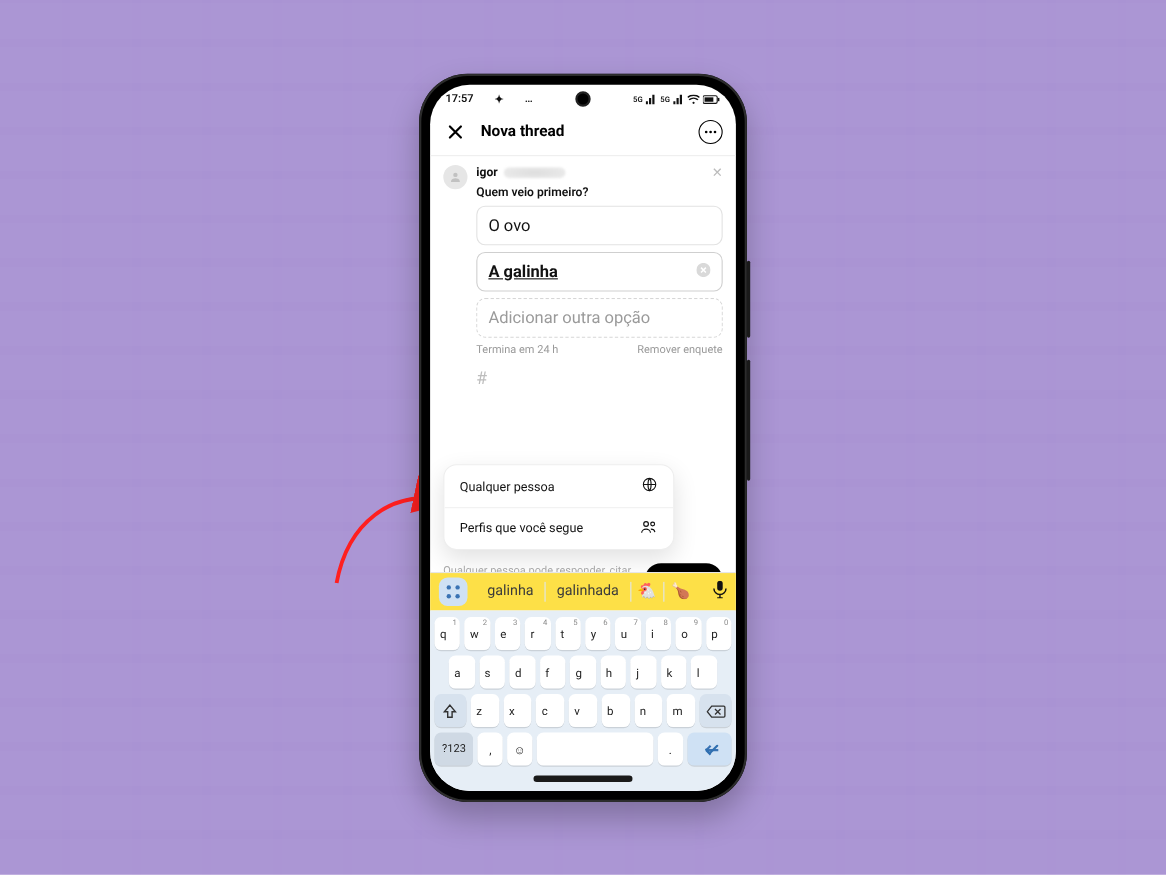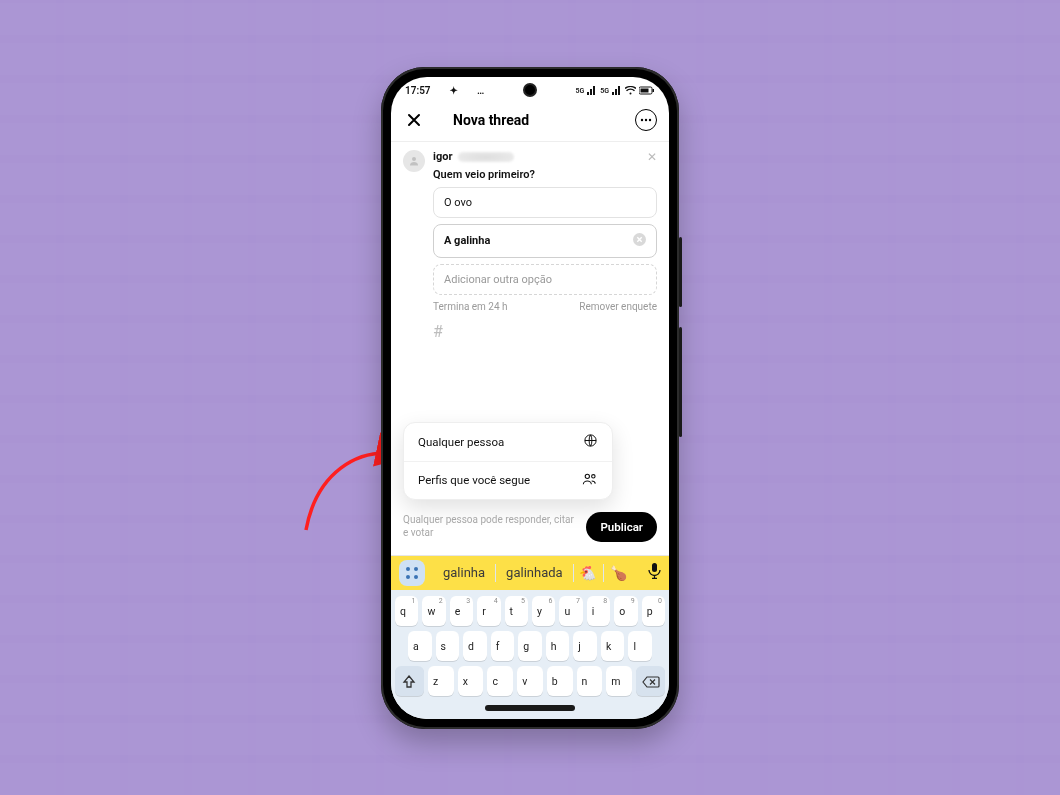--- a/index.html
+++ b/index.html
@@ -47,41 +47,41 @@
     width: 14px; height: 14px; background:#000; border:2px solid #222; border-radius:50%;
     z-index: 50;
   }
   .statusbar {
     height: 26px; display:flex; align-items:center; justify-content:space-between;
     padding: 2px 14px 0; font-size: 10px; font-weight:600; color:#111;
   }
   .statusbar .right { display:flex; align-items:center; gap:3px; font-size:9px; }
   .statusbar svg { display:block; }
   .appbar {
-    display:flex; align-items:center; gap:28px; padding: 6px 12px 10px;
+    display:flex; align-items:center; gap:12px; padding: 6px 12px 10px;
     border-bottom: 1px solid #eee;
   }
   .appbar .title { font-size:14px; font-weight:700; flex:1; }
   .iconbtn { width:22px; height:22px; display:flex; align-items:center; justify-content:center; border-radius:50%; }
   .iconbtn.ring { border:1.5px solid #000; }
   .content { flex:1; overflow:hidden; position:relative; padding: 8px 12px 0; font-size:11px; color:#111; }
   .row { display:flex; gap:8px; }
   .avatar { width:22px; height:22px; border-radius:50%; background:#e6e6e6; display:flex; align-items:center; justify-content:center; flex:0 0 22px; }
   .avatar svg { opacity:.5; }
   .userline { display:flex; align-items:center; gap:6px; }
   .userline .name { font-weight:700; font-size:11px; }
   .userline .blur { width:56px; height:10px; border-radius:5px; background: radial-gradient(ellipse at center, #ddd, #eee); filter: blur(1px); }
   .close-x { margin-left:auto; color:#bbb; font-size:12px; }
   .question { margin-top:4px; font-size:11px; font-weight:600; }
   .options { margin-top:6px; display:flex; flex-direction:column; gap:6px; }
   .opt {
-    border:1px solid #e2e2e2; border-radius:8px; padding:8px 10px; font-size:11px;
+    border:1px solid #e2e2e2; border-radius:8px; padding:8px 10px; font-size:15px;
     display:flex; align-items:center; justify-content:space-between;
   }
-  .opt.focus { border-color:#cfcfcf; font-weight:700; }
+  .opt.focus { border-color:#cfcfcf; font-weight:700;text-decoration:underline; }
   .opt .clear { color:#c8c8c8; font-size:12px; }
   .opt.add { border:1.5px dashed #d6d6d6; color:#9a9a9a; font-weight:400; }
   .pollfoot { display:flex; justify-content:space-between; margin-top:6px; font-size:10px; color:#9a9a9a; }
   .hash { margin-top:10px; font-size:16px; color:#bdbdbd; }
 
   .popup {
     position:absolute; left:12px; right:56px; top:280px;
     background:#fff; border-radius:12px; box-shadow:0 8px 22px rgba(0,0,0,.12);
     overflow:hidden; border:1px solid #eee;
   }
@@ -326,18 +326,35 @@
             <div class="key">b</div>
             <div class="key">n</div>
             <div class="key">m</div>
             <div class="key wide center">
               <svg width="18" height="12" viewBox="0 0 18 12">
                 <path d="M5 1h11a1 1 0 011 1v8a1 1 0 01-1 1H5L1 6z" fill="none" stroke="#333" stroke-width="1.2"></path>
                 <path d="M8 3.5l5 5M13 3.5l-5 5" stroke="#333" stroke-width="1.2"></path>
               </svg>
             </div>
           </div>
+        <div class="krow">
+          <div class="key sym center" style="flex:1.4">?123</div>
+          <div class="key center" style="flex:.9">,</div>
+          <div class="key center" style="flex:.9">☺</div>
+          <div class="key space"></div>
+          <div class="key center" style="flex:.9">.</div>
+          <div class="key enter" style="flex:1.4">
+            <svg width="15" height="12" viewBox="0 0 15 12">
+                <path d="M2 6l4-4M2 6l4 4M2 6h11" stroke="#3a73b4" stroke-width="2" fill="none" transform="scale(1,1)"></path>
+                <path d="M3 10l8-8" stroke="none"></path>
+                <path d="M4 2l6 6M10 2l-6 6" stroke="none"></path>
+              </svg>
+            <svg width="14" height="11" viewBox="0 0 14 11" style="position:absolute">
+                <path d="M2 5.5l3.2 3.2L12 2" stroke="#2f6fb0" stroke-width="2" fill="none" stroke-linecap="round"></path>
+              </svg>
+          </div>
+        </div>
         <div class="navgest"></div>
       </div>
     </div>
 
   </div>
 </div>
 
 </body></html>

